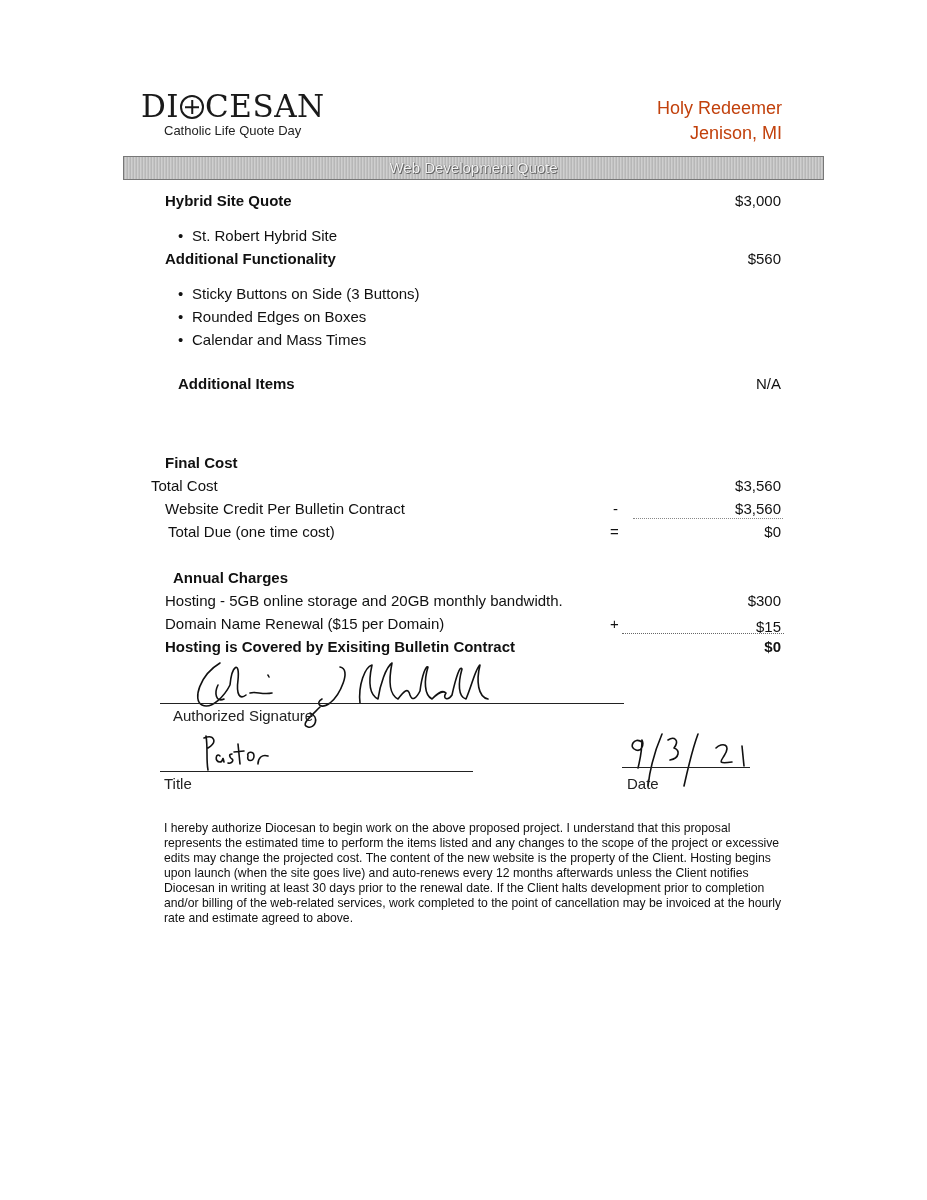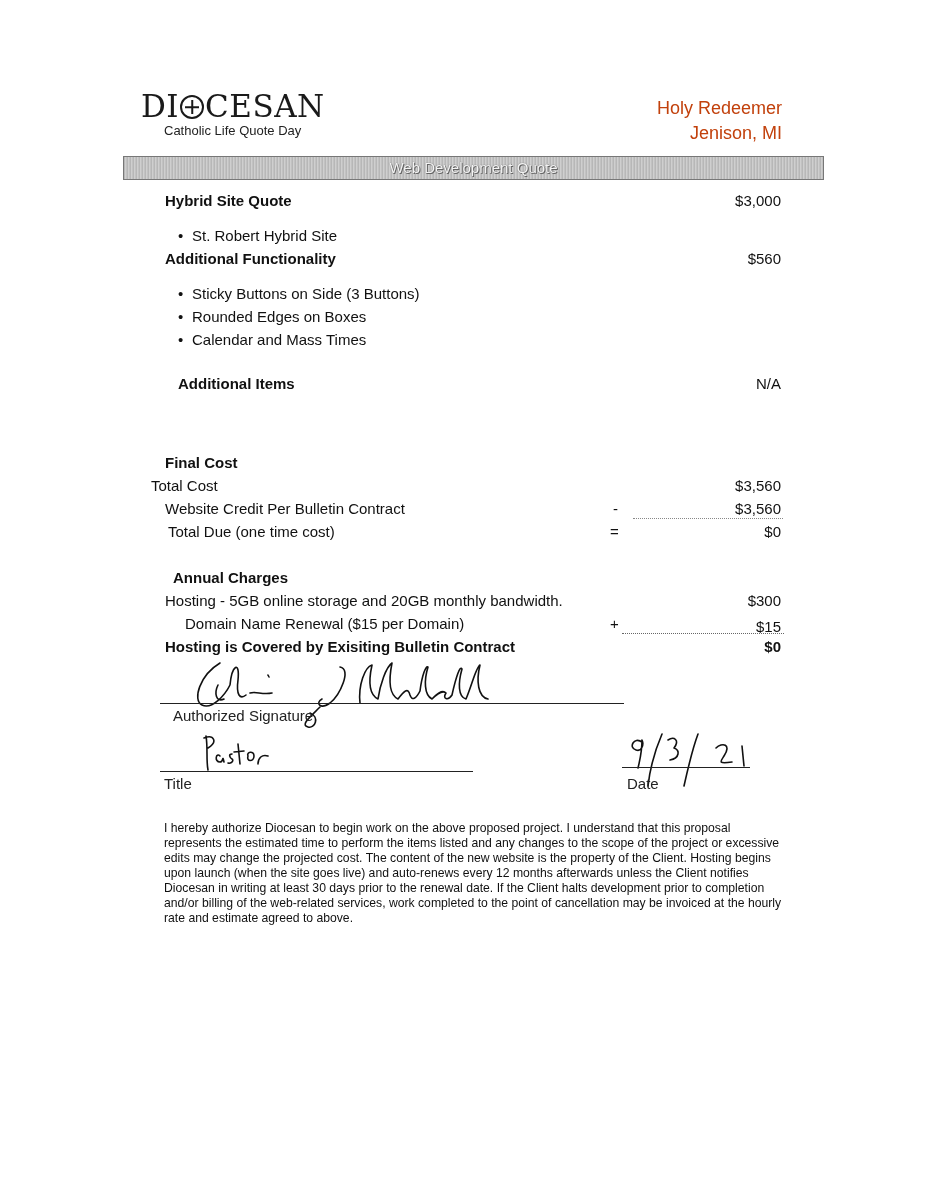--- a/index.html
+++ b/index.html
@@ -62,21 +62,21 @@
 <div class="abs op" style="left:613px; top:500px;">-</div>
 <div class="abs amt" style="top:500px;">$3,560</div>
 <div class="abs rule-dot" style="left:633px; top:518px; width:150px;"></div>
 <div class="abs t" style="left:168px; top:523px;">Total Due (one time cost)</div>
 <div class="abs op" style="left:610px; top:523px;">=</div>
 <div class="abs amt" style="top:523px;">$0</div>
 
 <div class="abs h" style="left:165px; top:569px;margin-left:8px;">Annual Charges</div>
 <div class="abs t" style="left:165px; top:592px;">Hosting - 5GB online storage and 20GB monthly bandwidth.</div>
 <div class="abs amt" style="top:592px;">$300</div>
-<div class="abs t" style="left:165px; top:615px;margin-left:20px;">Domain Name Renewal ($15 per Domain)</div>
+<div class="abs t" style="left:165px; top:615px;">Domain Name Renewal ($15 per Domain)</div>
 <div class="abs op" style="left:610px; top:615px;">+</div>
 <div class="abs amt" style="top:618px;">$15</div>
 <div class="abs rule-dot" style="left:622px; top:633px; width:162px; border-top-color:#666;"></div>
 <div class="abs h" style="left:165px; top:638px;">Hosting is Covered by Exisiting Bulletin Contract</div>
 <div class="abs amt h" style="top:638px;">$0</div>
 
 <svg class="hand" style="left:190px; top:655px;" width="320" height="75">
   <path d="M30 8 C 10 20, 2 45, 12 50 C 22 55, 35 40, 40 30 M28 30 C 24 38, 26 48, 34 44 M40 30 C 42 10, 50 5, 48 25 C 46 40, 50 45, 56 40"></path>
   <path d="M60 38 C 66 36, 72 40, 82 38"></path>
   <path d="M78 20 L 79 22"></path>

